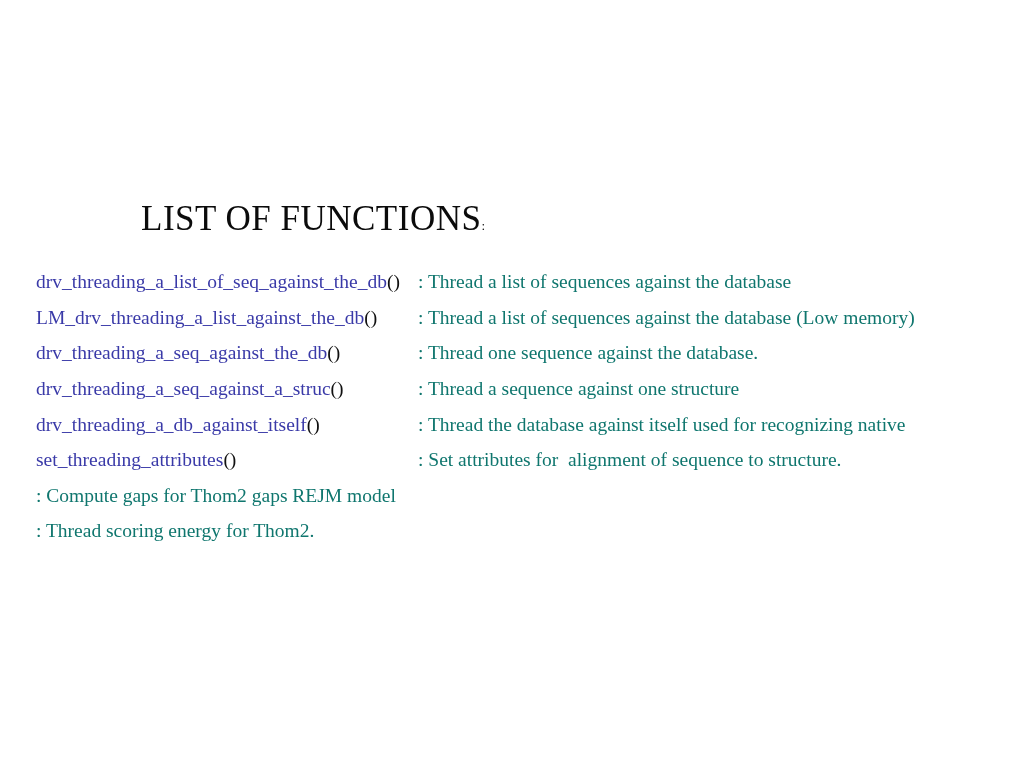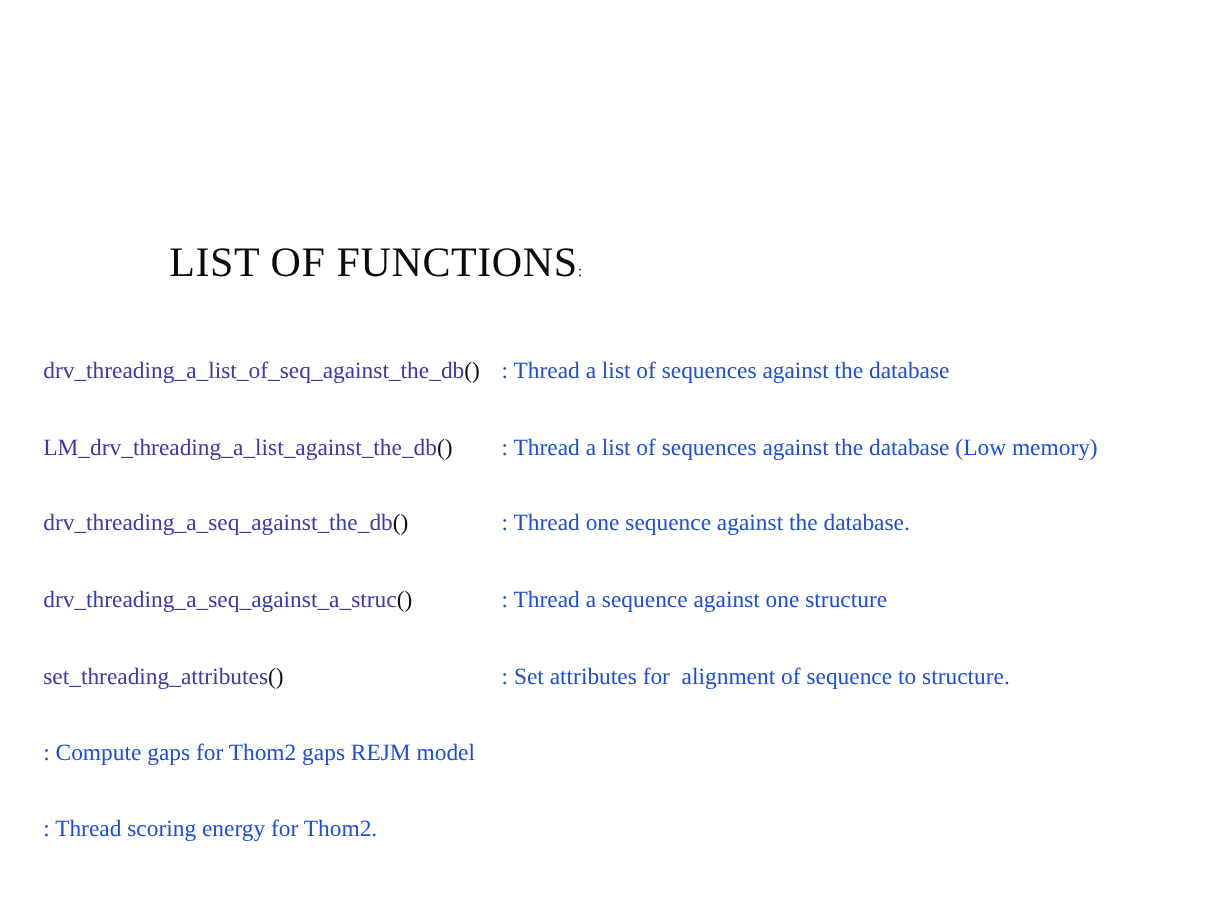--- a/index.html
+++ b/index.html
@@ -39,34 +39,33 @@
     top: 271px;
     width: 970px;
     font-size: 19.5px;
     color: #101010;
   }
   .fn-row {
     display: flex;
     align-items: baseline;
     height: 35.65px;
     white-space: pre;
-    margin-top: 28px;
   }
   .fn-left {
     flex: 0 0 auto;
     min-width: 382px;
   }
   .fn-name {
     color: #3a3aa8;
   }
   .fn-paren {
     color: #101010;
   }
   .fn-desc {
-    color: #1d4ed8;
+    color: #0f766e;
   }
 </style>
 </head>
 <body>
 
 <div class="slide">
 
   <div class="slide-title">
     <span>LIST OF FUNCTIONS</span><span class="small-colon">:</span>
   </div>
@@ -82,20 +81,23 @@
     </div>
 
     <div class="fn-row">
       <span class="fn-left"><span class="fn-name">drv_threading_a_seq_against_the_db</span><span class="fn-paren">()</span></span><span class="fn-desc">: Thread one sequence against the database.</span>
     </div>
 
     <div class="fn-row">
       <span class="fn-left"><span class="fn-name">drv_threading_a_seq_against_a_struc</span><span class="fn-paren">()</span></span><span class="fn-desc">: Thread a sequence against one structure</span>
     </div>
 
+    <div class="fn-row">
+      <span class="fn-left"><span class="fn-name">drv_threading_a_db_against_itself</span><span class="fn-paren">()</span></span><span class="fn-desc">: Thread the database against itself used for recognizing native</span>
+    </div>
 
     <div class="fn-row">
       <span class="fn-left"><span class="fn-name">set_threading_attributes</span><span class="fn-paren">()</span></span><span class="fn-desc">: Set attributes for  alignment of sequence to structure.</span>
     </div>
 
     <div class="fn-row">
       <span class="fn-desc">: Compute gaps for Thom2 gaps REJM model</span>
     </div>
 
     <div class="fn-row">

